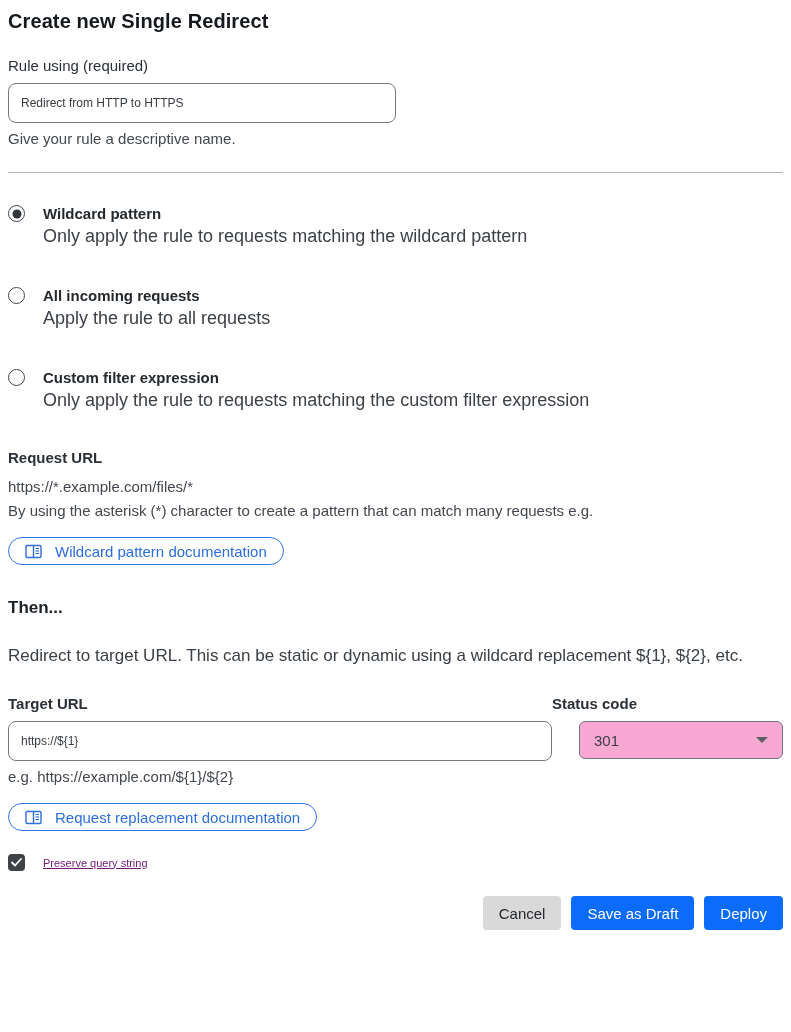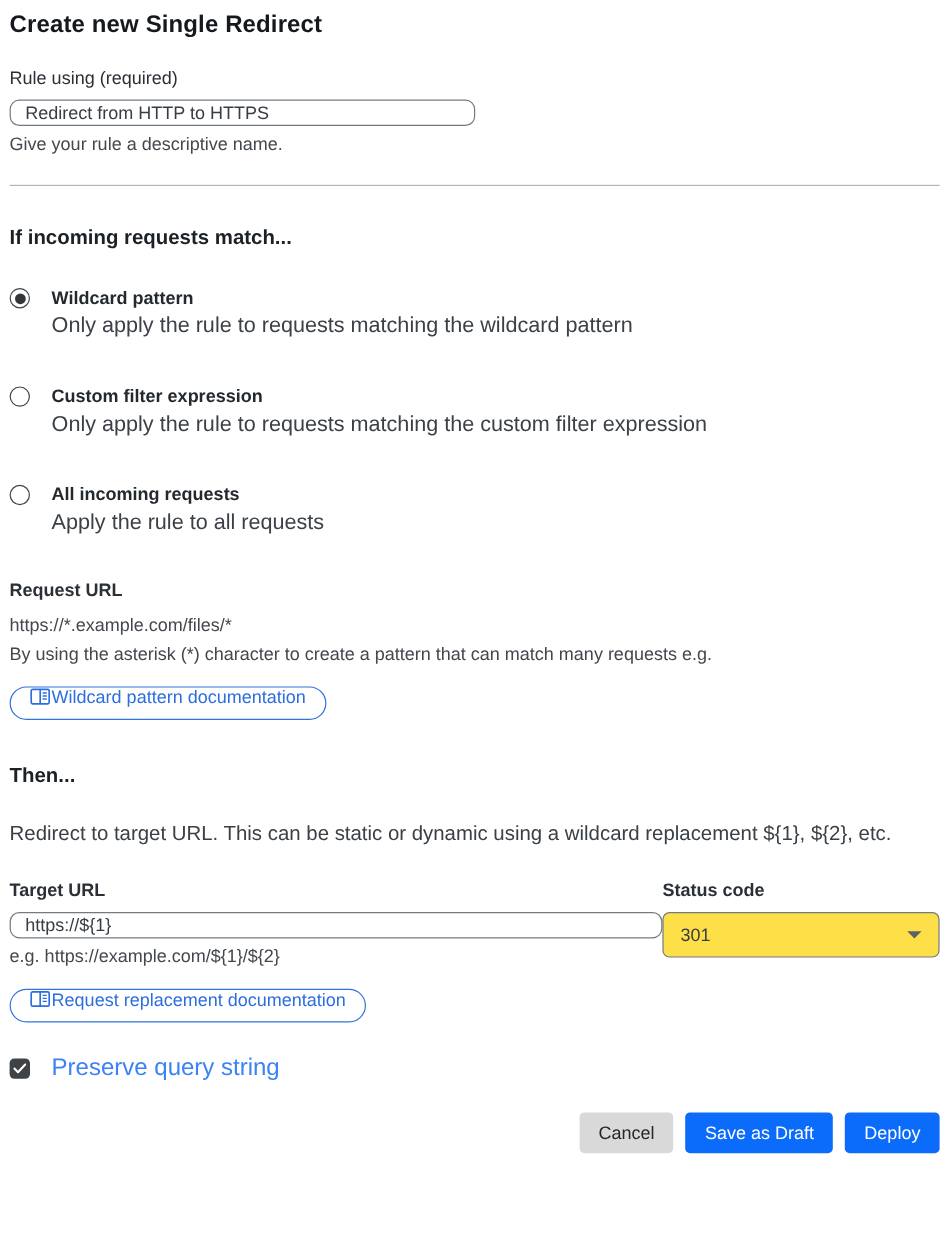--- a/index.html
+++ b/index.html
@@ -23,25 +23,25 @@
   .field-label {
     display: block;
     font-size: 15px;
     color: #2b3036;
     margin-bottom: 9px;
   }
   .field-label.bold { font-weight: 700; }
 
   .text-input {
     display: block;
-    height: 22px;
+    height: 40px;
     border: 1px solid #747a82;
     border-radius: 8px;
     padding: 0 12px;
-    font-size: 15px;
+    font-size: 12px;
     color: #383d43;
     font-family: "Liberation Sans", sans-serif;
     background: #fff;
     outline: none;
     width: 100%;
   }
   .rule-name-input { width: 388px; }
 
   .help-text {
     font-size: 15px;
@@ -98,21 +98,22 @@
   }
   .radio-desc {
     font-size: 18px;
     color: #3c4147;
     line-height: 23px;
   }
 
   .url-block { margin-top: 5px; }
   .pill-button {
     display: inline-flex;
-    gap: 1px;
+    align-items: center;
+    gap: 13px;
     margin-top: 14px;
     height: 28px;
     padding: 0 16px;
     background: #ffffff;
     border: 1px solid #3273e2;
     border-radius: 999px;
     color: #2d6ede;
     font-size: 15px;
     font-family: "Liberation Sans", sans-serif;
     cursor: pointer;
@@ -130,28 +131,29 @@
     display: flex;
     margin-top: 27px;
   }
   .target-col { width: 544px; }
   .status-col { flex: 1; }
 
   .select-box {
     height: 38px;
     border: 1px solid #747a82;
     border-radius: 6px;
-    background: #fde047;
+    background: #f9a8d4;
     display: flex;
     align-items: center;
     justify-content: space-between;
     padding: 0 14px;
     font-size: 15px;
     color: #383d43;
     cursor: pointer;
+    margin-left: 27px;
   }
   .select-caret {
     width: 0; height: 0;
     border-left: 6px solid transparent;
     border-right: 6px solid transparent;
     border-top: 6px solid #5d6166;
   }
 
   .checkbox-row {
     display: flex;
@@ -163,22 +165,23 @@
     flex: 0 0 auto;
     width: 17px; height: 17px;
     background: #3f4247;
     border-radius: 4px;
     display: flex;
     align-items: center;
     justify-content: center;
   }
   .checkbox-label {
     margin-left: 18px;
-    font-size: 20px;
-    color: #3b82f6;
+    font-size: 11px;
+    color: #701a75;
+    text-decoration: underline;
   }
 
   .footer-actions {
     display: flex;
     justify-content: flex-end;
     gap: 10px;
     margin-top: 25px;
   }
   .btn {
     height: 34px;
@@ -198,45 +201,44 @@
 <div class="page">
 
   <h1 class="page-title">Create new Single Redirect</h1>
 
   <label class="field-label">Rule using (required)</label>
   <input class="text-input rule-name-input" type="text" value="Redirect from HTTP to HTTPS" style="">
   <div class="help-text">Give your rule a descriptive name.</div>
 
   <hr class="divider">
 
-  <h2 class="section-heading">If incoming requests match...</h2>
 
   <div class="radio-group">
 
     <div class="radio-item">
       <span class="radio-circle checked"></span>
       <span class="radio-text">
         <div class="radio-title">Wildcard pattern</div>
         <div class="radio-desc">Only apply the rule to requests matching the wildcard pattern</div>
       </span>
     </div>
 
     <div class="radio-item">
       <span class="radio-circle"></span>
       <span class="radio-text">
-        <div class="radio-title">Custom filter expression</div>
-        <div class="radio-desc">Only apply the rule to requests matching the custom filter expression</div>
+        <div class="radio-title">All incoming requests</div>
+        <div class="radio-desc">Apply the rule to all requests</div>
       </span>
     </div>
 
     <div class="radio-item">
       <span class="radio-circle"></span>
       <span class="radio-text">
-        <div class="radio-title">All incoming requests</div>
-        <div class="radio-desc">Apply the rule to all requests</div>
+        <div class="radio-title">Custom filter expression</div>
+        <div class="radio-desc">Only apply the rule to requests matching the custom filter expression</div>
       </span>
     </div>
 
   </div>
 
   <div class="url-block">
     <label class="field-label bold">Request URL</label>
     <div class="help-text">
       <div>https://*.example.com/files/*</div>
       <div>By using the asterisk (*) character to create a pattern that can match many requests e.g.</div>

